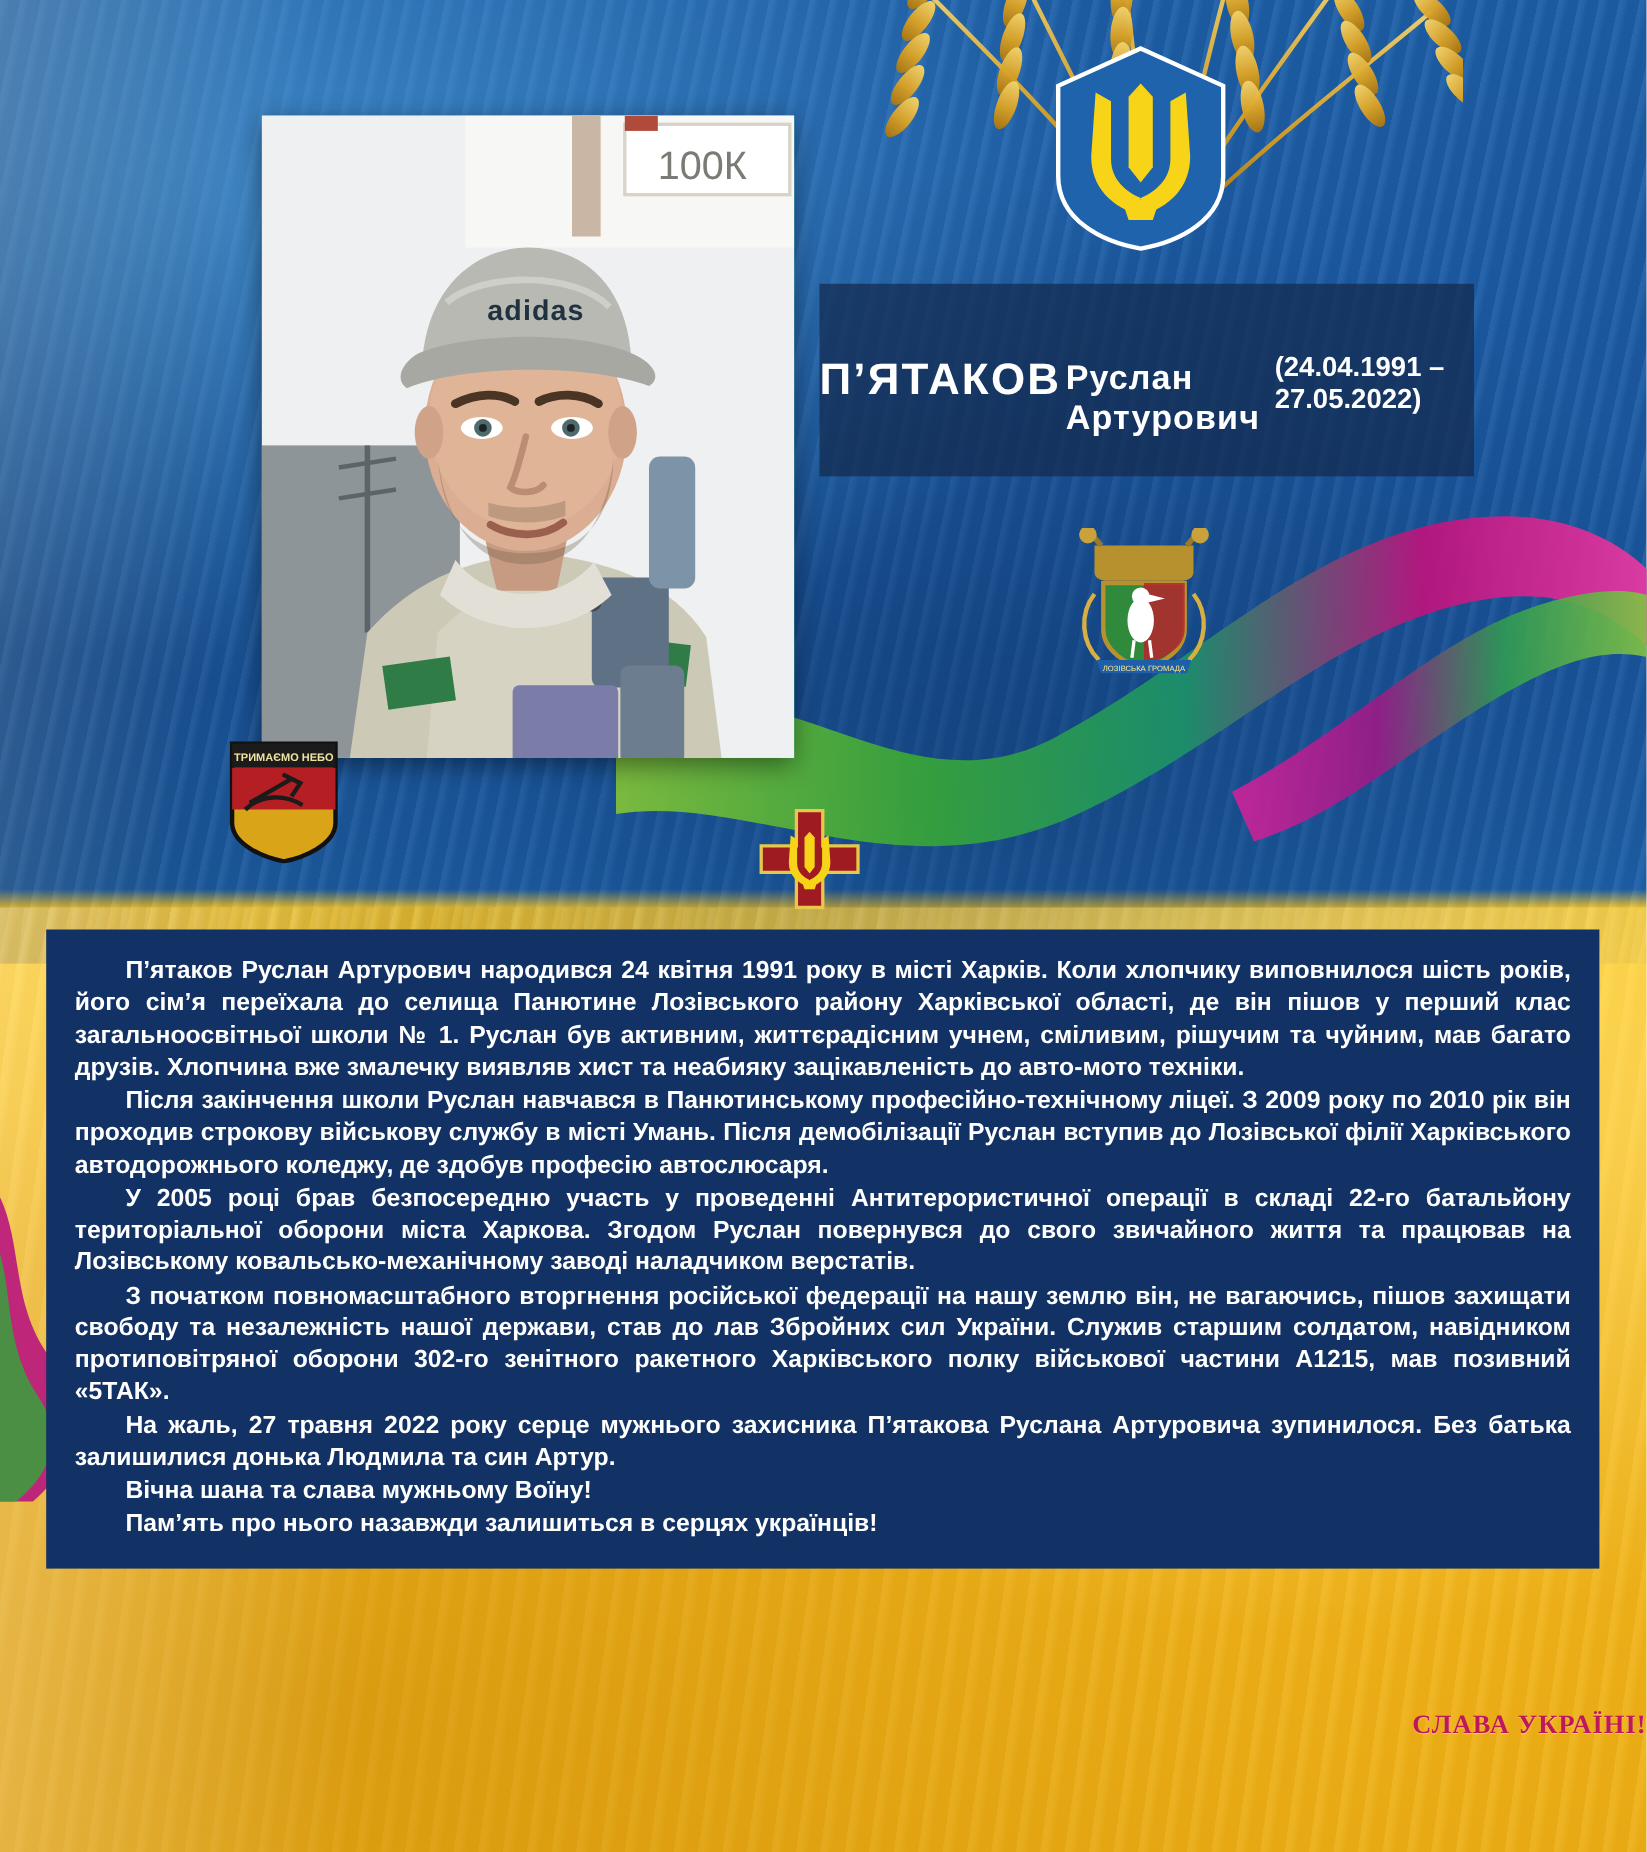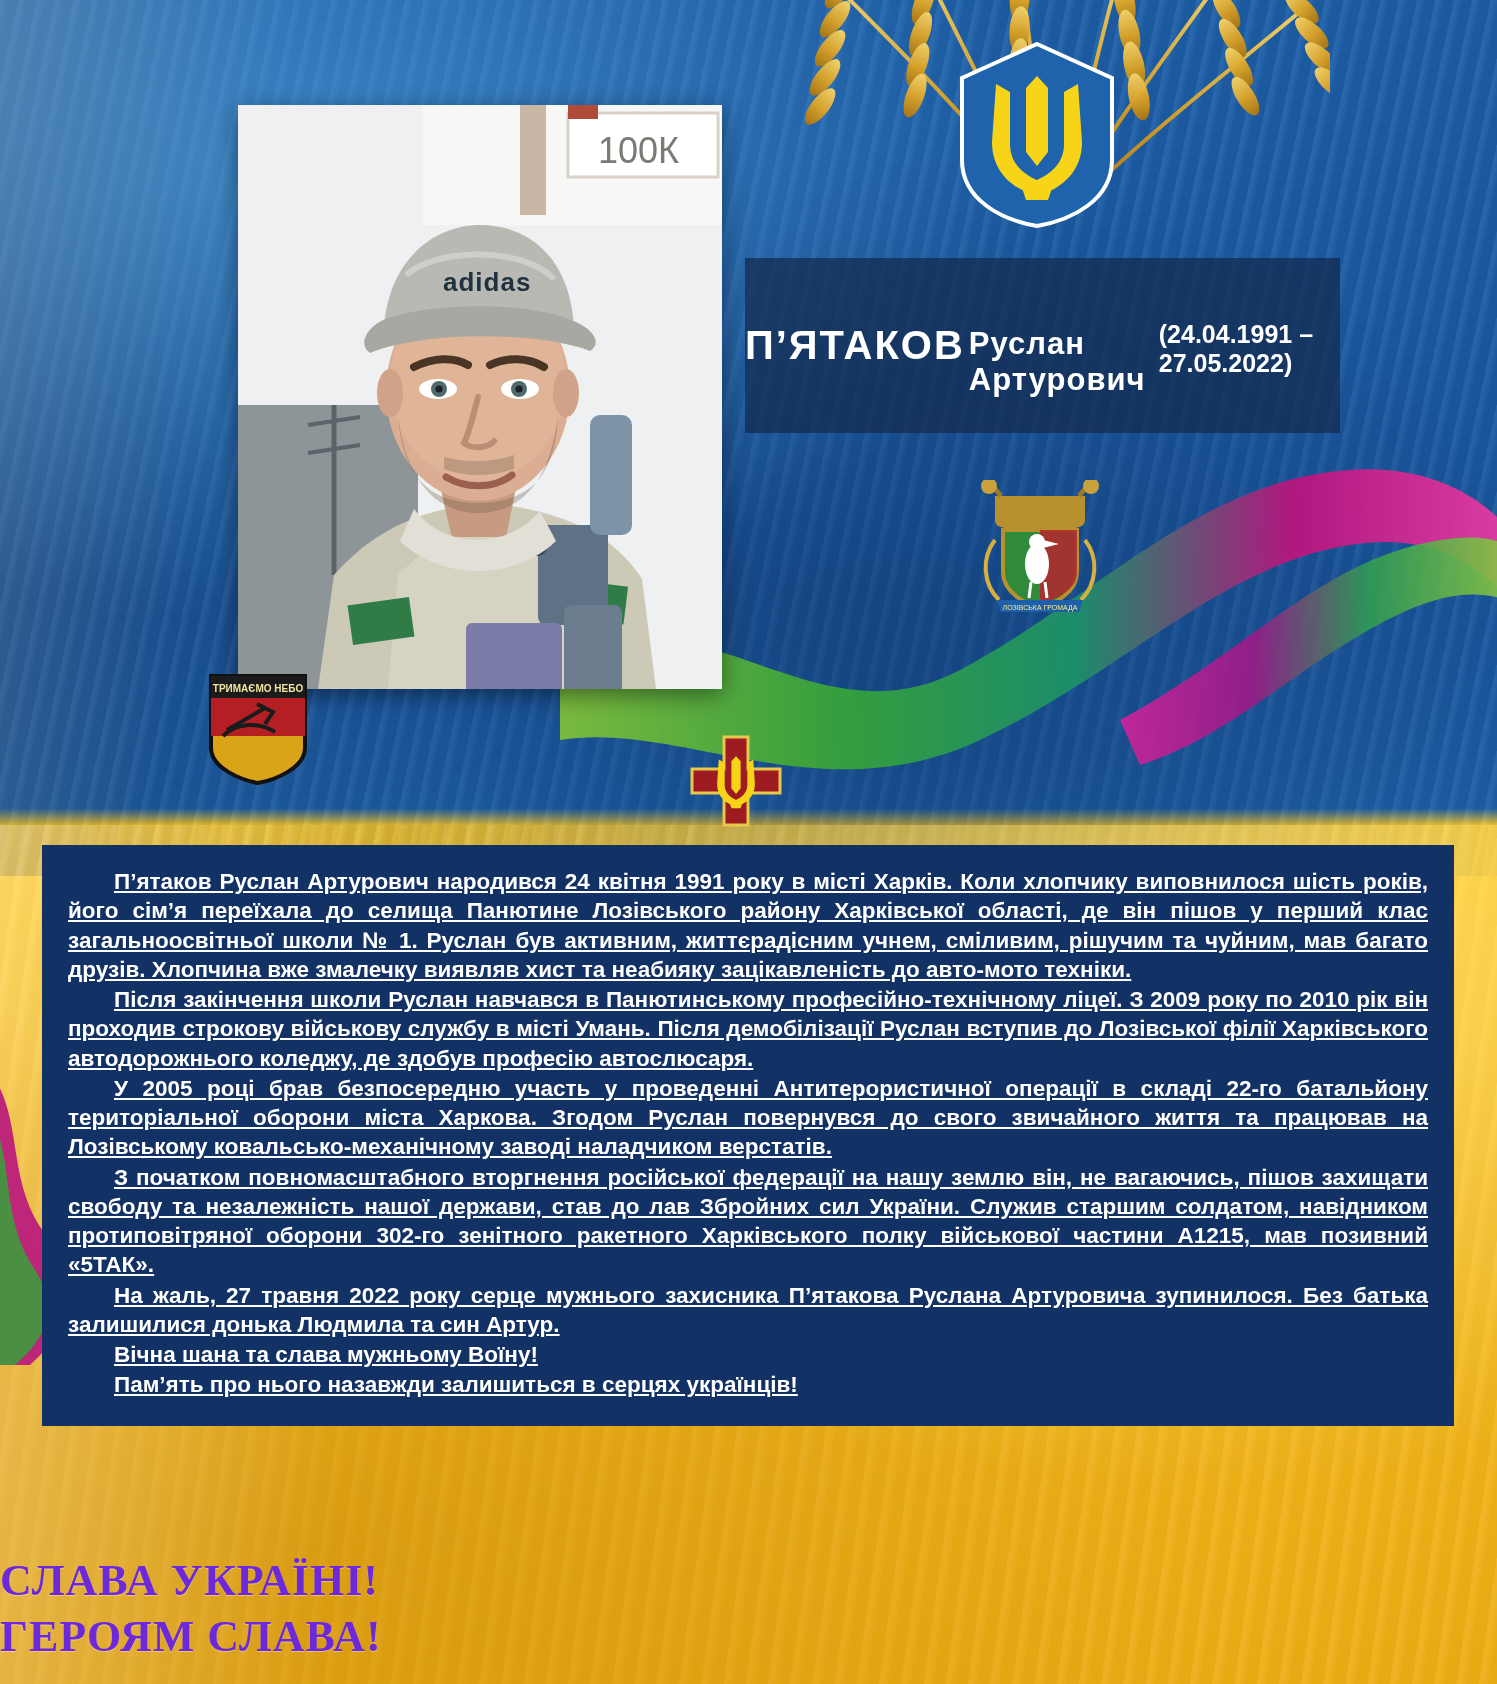--- a/index.html
+++ b/index.html
@@ -136,42 +136,41 @@
 
   
   .bio-panel {
     position: absolute;
     left: 42px; top: 845px;
     width: 1412px;
     padding: 22px 26px 26px 26px;
     box-sizing: border-box;
     background: #123164;
     color: #ffffff;
-    text-decoration: underline;
   }
   .bio-par {
     margin: 0;
     text-indent: 46px;
     text-align: justify;
     font-size: 22.5px;
     line-height: 1.30;
     font-weight: bold;
     letter-spacing: 0px;
   }
   .bio-par + .bio-par { margin-top: 1px; }
 
   
   .slogan {
     position: absolute;
     left: 0; right: 0; top: 1553px;
-    text-align: left;
-    color: #6d28d9;
+    text-align: right;
+    color: #be185d;
     font-family: "Liberation Serif", serif;
     font-weight: bold;
-    font-size: 44px;
+    font-size: 24px;
     line-height: 1.28;
     letter-spacing: 1px;
   }
   .slogan div { text-shadow: 0 1px 0 rgba(255,255,255,0.35); }
 </style>
 </head>
 <body>
 
 <div class="bg"></div>
 <div class="bg-silk-a"></div>
@@ -399,14 +398,13 @@
   <p class="bio-par">Після закінчення школи Руслан навчався в Панютинському професійно-технічному ліцеї. З 2009 року по 2010 рік він проходив строкову військову службу в місті Умань. Після демобілізації Руслан вступив до Лозівської філії Харківського автодорожнього коледжу, де здобув професію автослюсаря.</p>
   <p class="bio-par">У 2005 році брав безпосередню участь у проведенні Антитерористичної операції в складі 22-го батальйону територіальної оборони міста Харкова. Згодом Руслан повернувся до свого звичайного життя та працював на Лозівському ковальсько-механічному заводі наладчиком верстатів.</p>
   <p class="bio-par">З початком повномасштабного вторгнення російської федерації на нашу землю він, не вагаючись, пішов захищати свободу та незалежність нашої держави, став до лав Збройних сил України. Служив старшим солдатом, навідником протиповітряної оборони 302-го зенітного ракетного Харківського полку військової частини А1215, мав позивний «5ТАК».</p>
   <p class="bio-par">На жаль, 27 травня 2022 року серце мужнього захисника П’ятакова Руслана Артуровича зупинилося. Без батька залишилися донька Людмила та син Артур.</p>
   <p class="bio-par">Вічна шана та слава мужньому Воїну!</p>
   <p class="bio-par">Пам’ять про нього назавжди залишиться в серцях українців!</p>
 </div>
 
 <div class="slogan">
   <div>СЛАВА УКРАЇНІ!</div>
-  <div>ГЕРОЯМ СЛАВА!</div>
 </div>
 
 </body></html>

